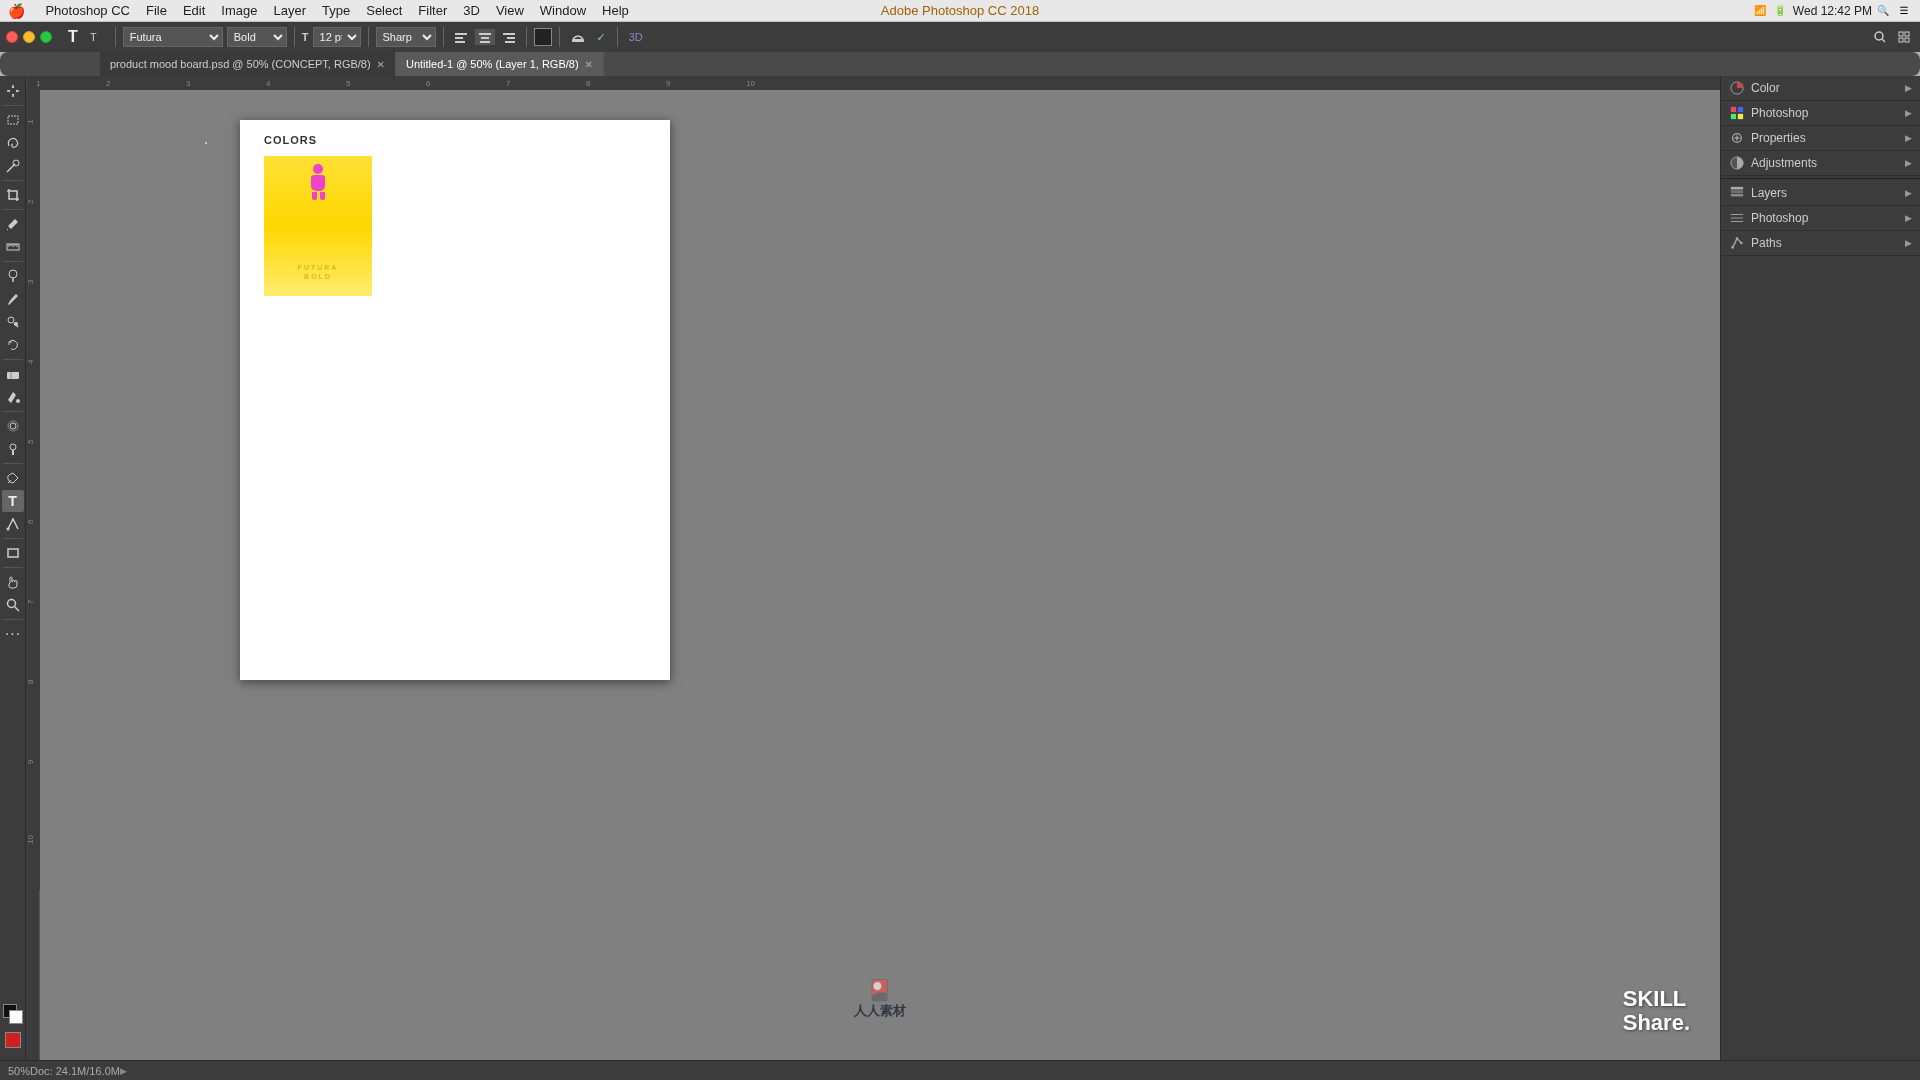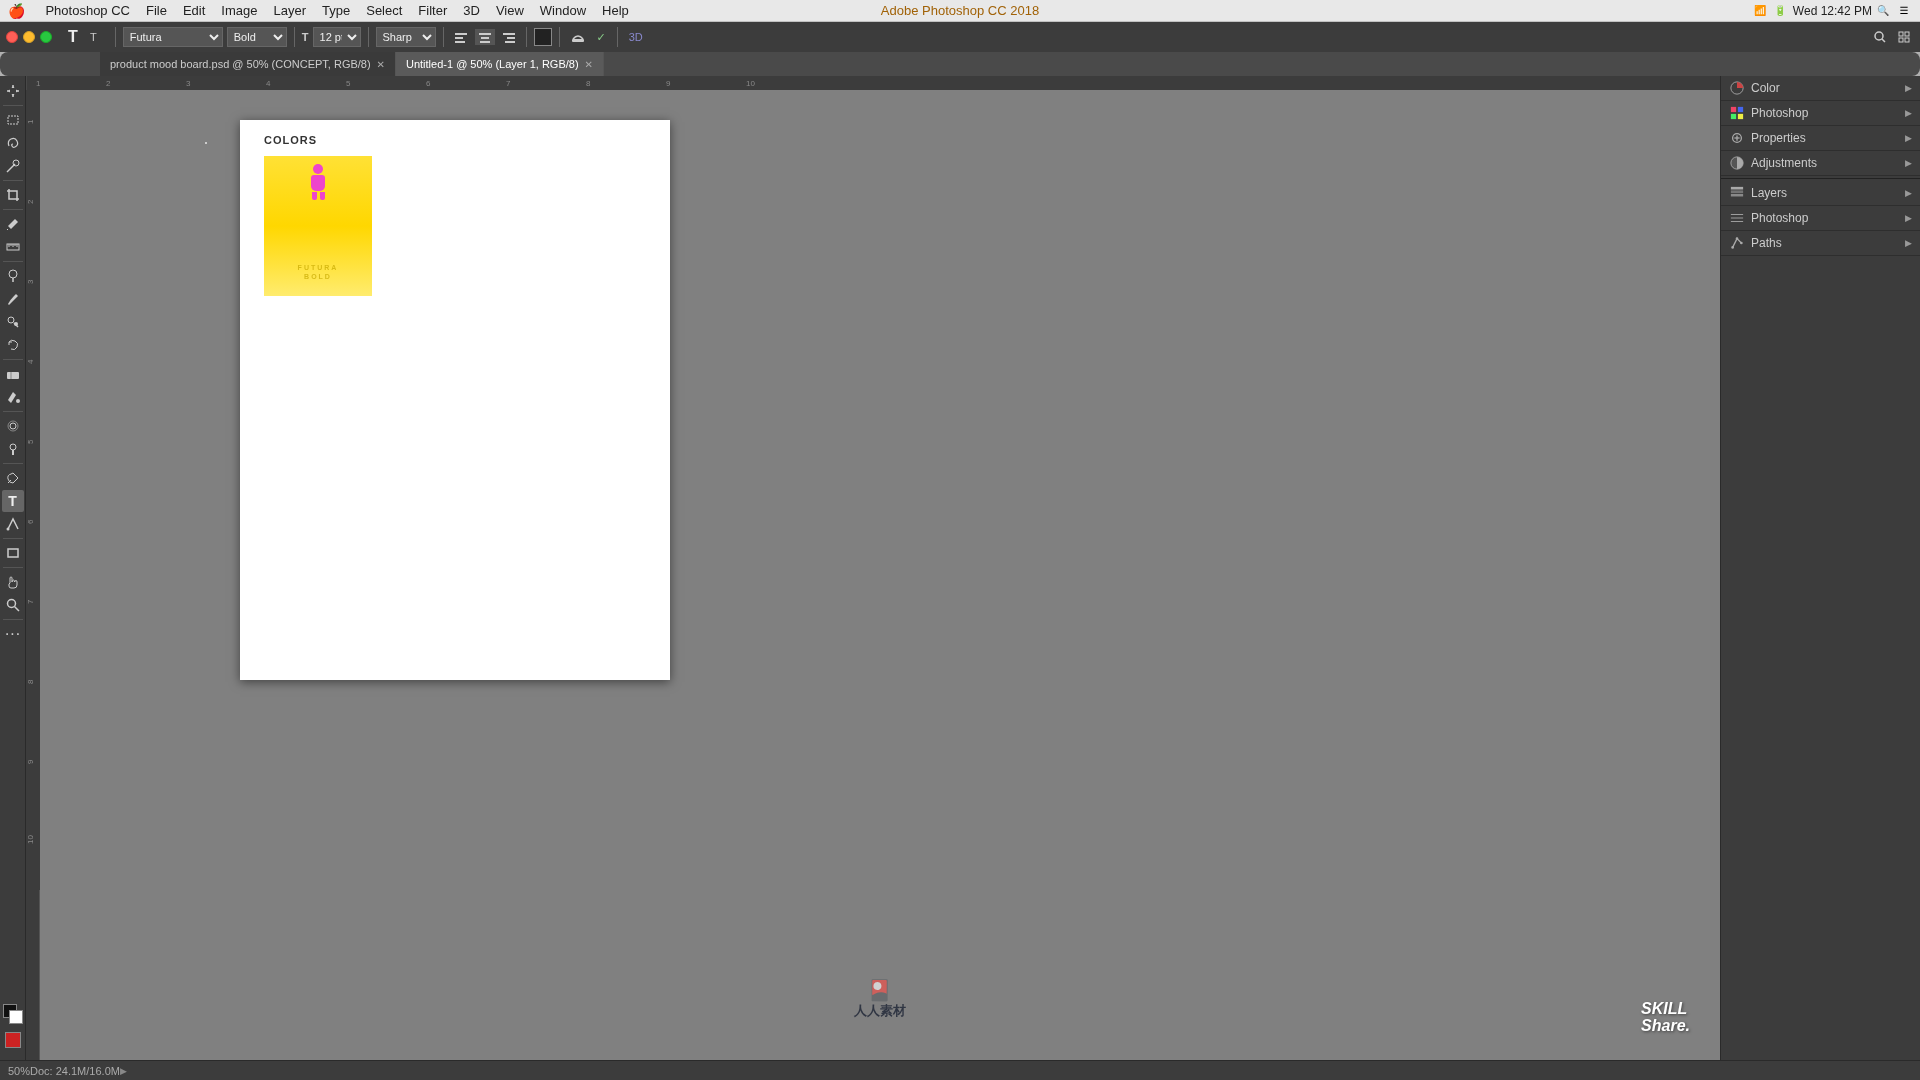--- a/index.html
+++ b/index.html
@@ -290,25 +290,24 @@
       color: #0f172a;
       font-weight: bold;
     }
 
     
     #skillshare {
       position: absolute;
       bottom: 25px;
       right: 30px;
       color: white;
-      font-size: 16px;
+      font-size: 22px;
       font-weight: 900;
       line-height: 1.1;
       text-shadow: 1px 1px 3px rgba(0,0,0,0.5);
-      font-style: italic;
     }
   </style>
 </head>
 <body>
 
 <div id="menu-bar">
   <span class="apple-logo">🍎</span>
   <span class="menu-item">Photoshop CC</span>
   <span class="menu-item">File</span>
   <span class="menu-item">Edit</span>

